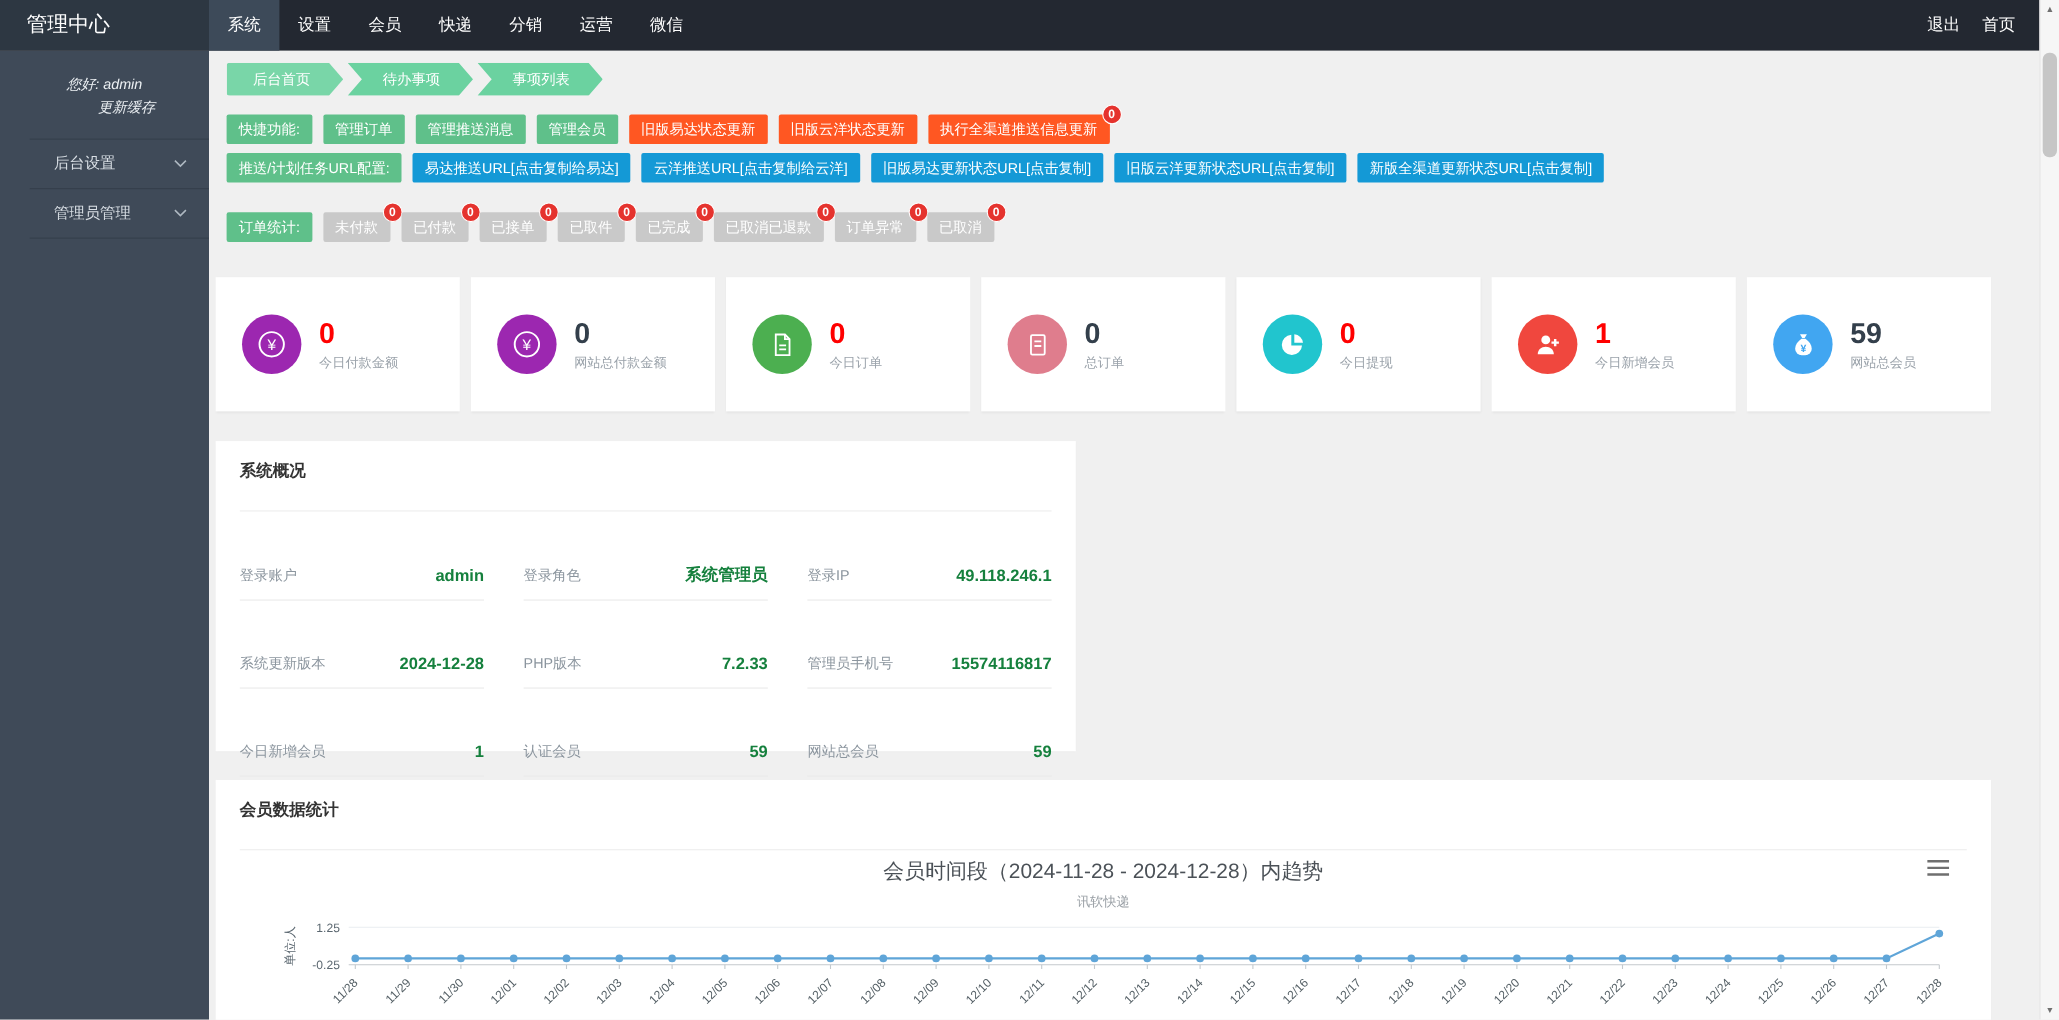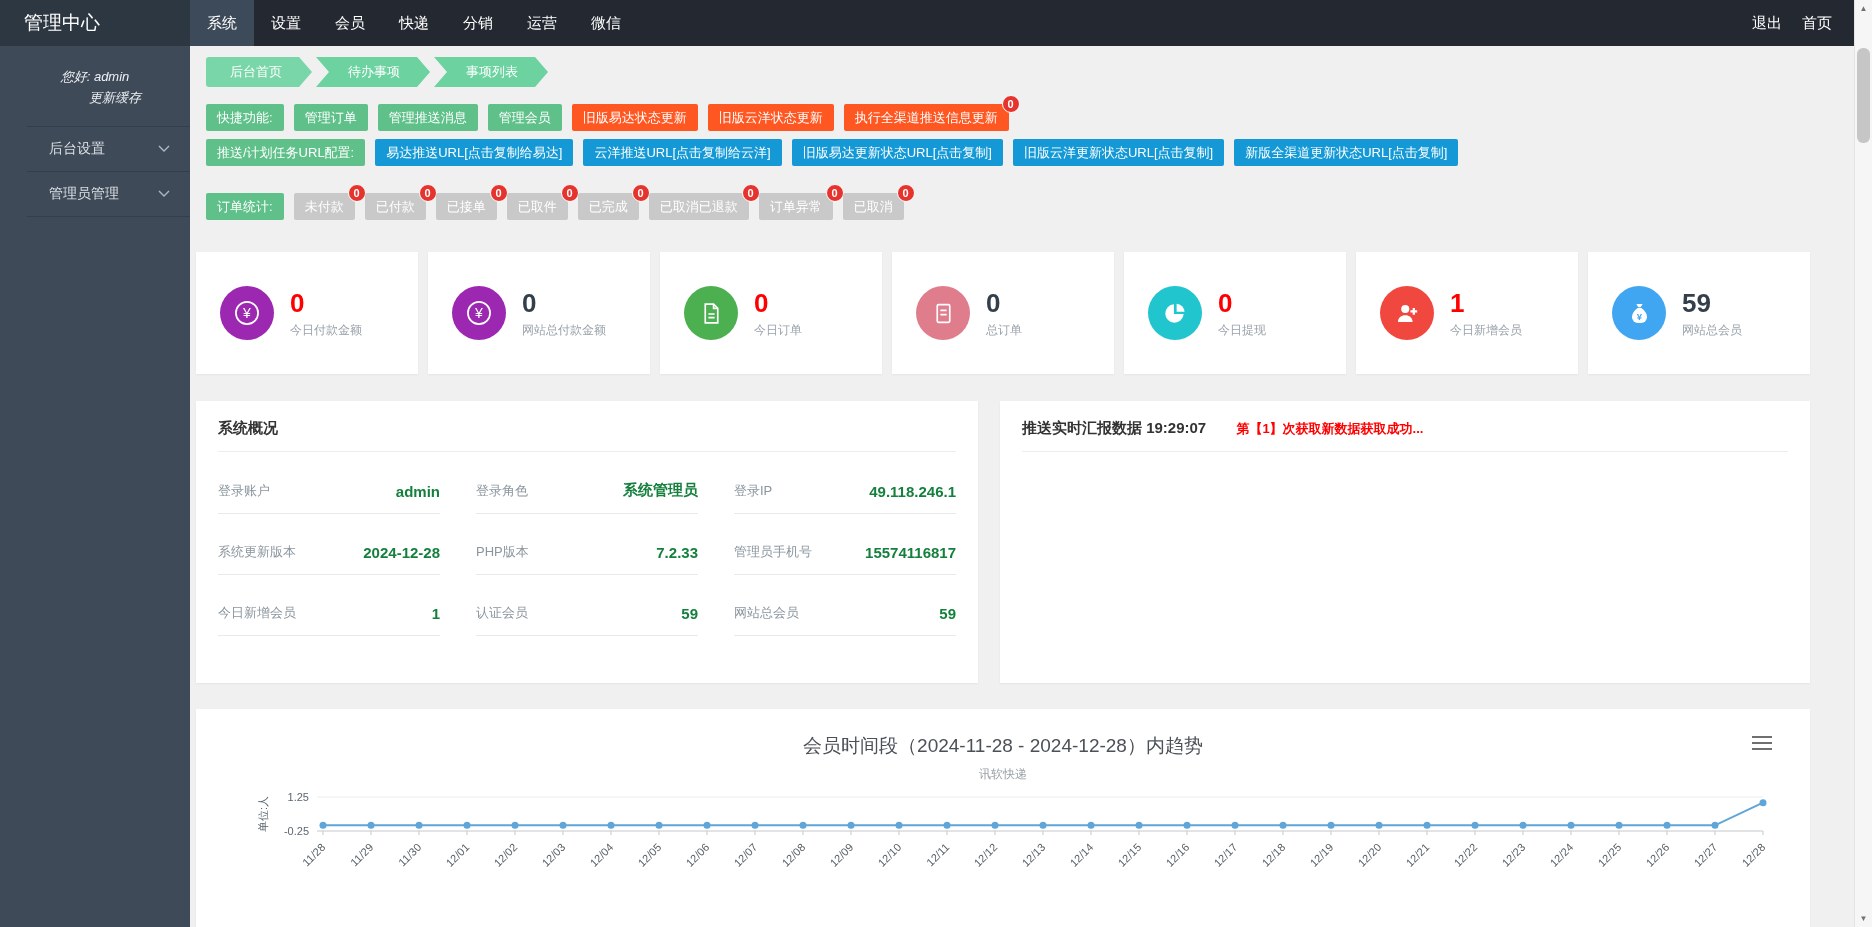--- a/index.html
+++ b/index.html
@@ -56,24 +56,24 @@
   .cinfo { margin-left:16px; }
   .cval { font-size:26px; font-weight:bold; color:#333f4b; }
   .cval.red { color:#ff0000; }
   .clabel { font-size:12px; color:#9aa2aa; margin-top:3px; }
 
   
   .panels { display:flex; gap:22px; margin-top:27px; }
   .panel { background:#fff; padding:18px 22px; box-shadow:0 1px 2px rgba(0,0,0,.05); }
   .p-overview { width:782px; height:282px; }
   .p-push { flex:1; height:282px; }
-  .ptitle { font-size:15px; font-weight:bold; color:#333; padding-bottom:13px; border-bottom:1px solid #ededed; }
+  .ptitle { font-size:15px; font-weight:bold; color:#333; padding-bottom:26px; border-bottom:1px solid #ededed; }
   .pmsg { color:#ff0000; font-weight:bold; font-size:13px; margin-left:26px; }
   .ovgrid { display:grid; grid-template-columns:1fr 1fr 1fr; column-gap:36px; }
-  .cell { display:flex; justify-content:space-between; align-items:flex-end; border-bottom:1px solid #e9e9e9; padding-bottom:13px; margin-top:29px; }
+  .cell { display:flex; justify-content:space-between; align-items:flex-end; border-bottom:1px solid #e9e9e9; padding-bottom:13px; margin-top:48px; }
   .cl { font-size:13px; color:#8b959e; }
   .cv { font-size:15px; font-weight:bold; color:#15803d; }
 
   
   .p-chart { margin-top:26px; height:400px; }
   .chead { position:relative; margin-top:6px; }
   .ctitle { text-align:center; font-size:19px; color:#4b5157; }
   .burger { position:absolute; right:16px; top:2px; cursor:pointer; }
   .csub { text-align:center; font-size:12px; color:#9aa0a6; margin-top:7px; }
   #trend-svg { display:block; width:1570px; height:100px; margin-top:6px; }
@@ -292,29 +292,24 @@
             <span class="cl">认证会员</span>
             <span class="cv">59</span>
           </div>
         <div class="cell">
             <span class="cl">网站总会员</span>
             <span class="cv">59</span>
           </div>
       </div>
     </section>
 
-    <section class="panel p-push">
-      <div class="ptitle">
-        <span>推送实时汇报数据 19:29:07</span>
-        <span class="pmsg">第【1】次获取新数据获取成功...</span>
-      </div>
-    </section>
   </div>
 
   <section class="panel p-chart">
+    <div class="ptitle">会员数据统计</div>
     <div class="chead">
       <div class="ctitle">会员时间段（2024-11-28 - 2024-12-28）内趋势</div>
       <span class="burger">
         <svg width="20" height="16" viewBox="0 0 20 16">
             <path d="M0 2h20M0 8h20M0 14h20" stroke="#6f6f6f" stroke-width="2.2"></path>
           </svg>
       </span>
     </div>
     <div class="csub">讯软快递</div>
     <svg id="trend-svg" viewBox="0 0 1570 100">

